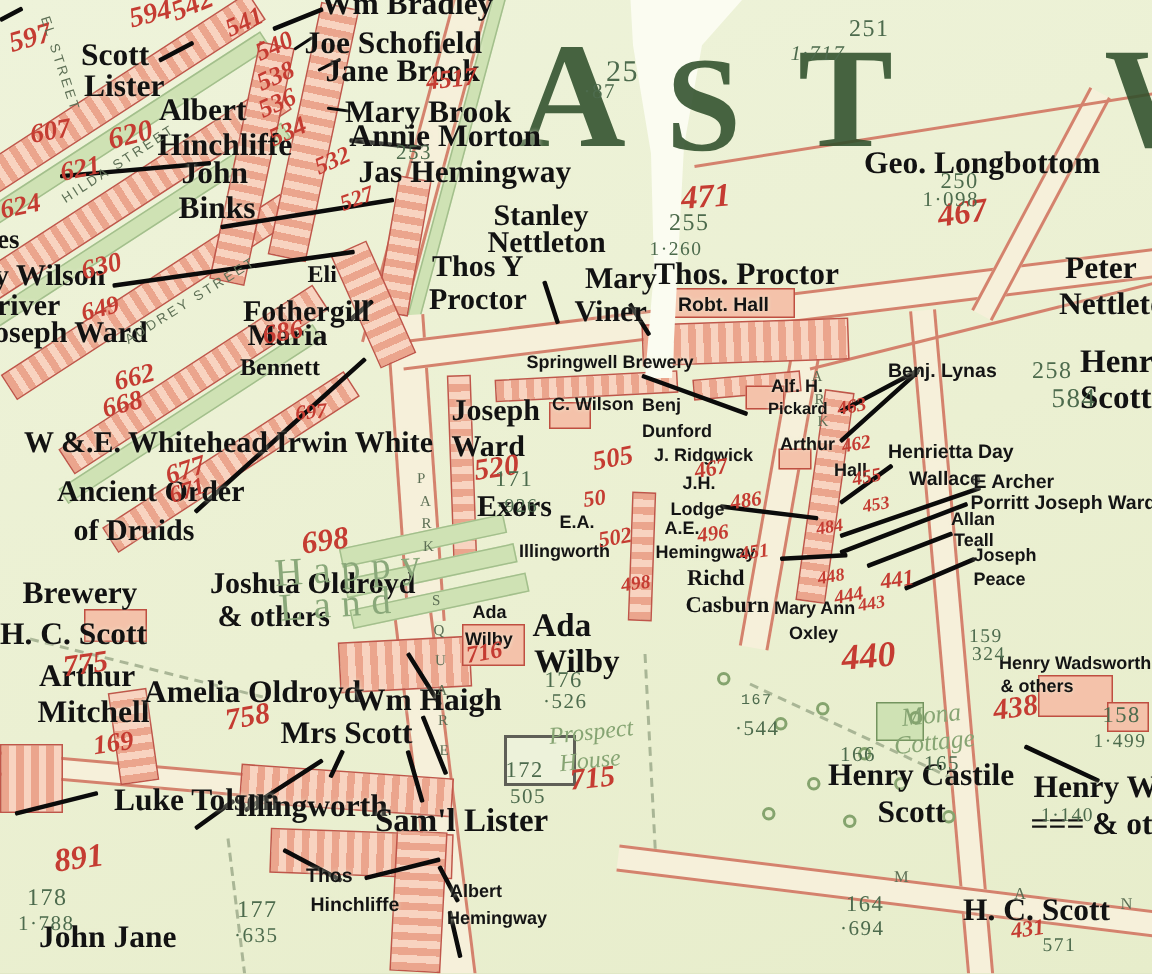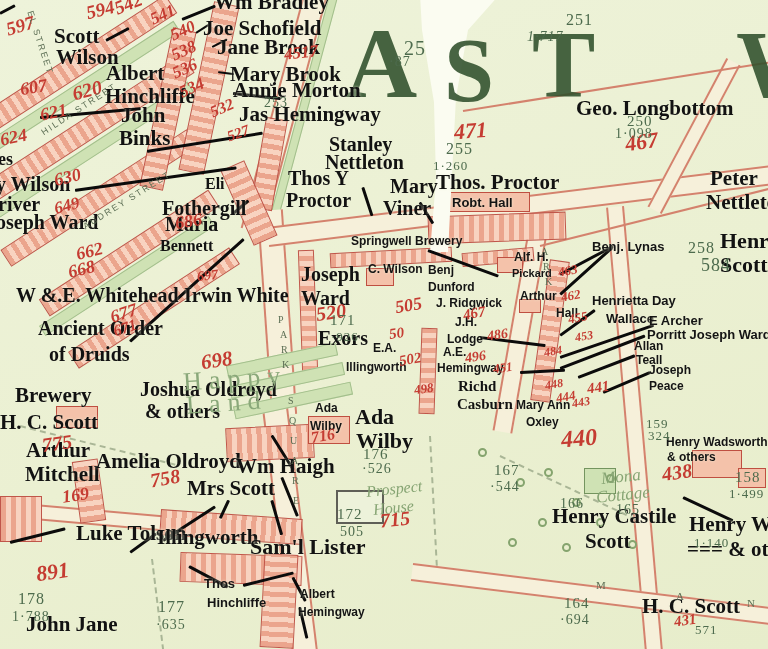--- a/index.html
+++ b/index.html
@@ -159,21 +159,21 @@
       <div class="leader" style="left: 243px; top: 584px; width: 52px; height: 2.5px; transform: rotate(-14deg);"></div>
       <div class="leader" style="left: 293px; top: 576px; width: 27px; height: 2.5px; transform: rotate(62deg);"></div>
       <div class="leader" style="left: 300px; top: 606px; width: 32px; height: 2.5px; transform: rotate(77deg);"></div>
       <div class="leader" style="left: 272px; top: 499px; width: 36px; height: 2.5px; transform: rotate(74deg);"></div>
     </div>
   <div id="layer-text">
       <div class="lbl" style="left: 214px; top: -8px; font-size: 21px;">Wm Bradley</div>
       <div class="lbl" style="left: 203px; top: 18px; font-size: 21px;">Joe Schofield</div>
       <div class="lbl" style="left: 217px; top: 37px; font-size: 21px;">Jane Brook</div>
       <div class="lbl" style="left: 54px; top: 26px; font-size: 21px;">Scott</div>
-      <div class="lbl" style="left: 56px; top: 47px; font-size: 21px;">Wilson</div>
+      <div class="lbl" style="left: 56px; top: 47px; font-size: 21px;">Lister</div>
       <div class="lbl" style="left: 106px; top: 63px; font-size: 21px;">Albert</div>
       <div class="lbl" style="left: 105px; top: 86px; font-size: 21px;">Hinchliffe</div>
       <div class="lbl" style="left: 230px; top: 64px; font-size: 21px;">Mary Brook</div>
       <div class="lbl" style="left: 233px; top: 80px; font-size: 21px;">Annie Morton</div>
       <div class="lbl" style="left: 121px; top: 105px; font-size: 21px;">John</div>
       <div class="lbl" style="left: 119px; top: 128px; font-size: 21px;">Binks</div>
       <div class="lbl" style="left: 239px; top: 104px; font-size: 21px;">Jas Hemingway</div>
       <div class="lbl" style="left: 576px; top: 98px; font-size: 21px;">Geo. Longbottom</div>
       <div class="lbl" style="left: 329px; top: 134px; font-size: 20px;">Stanley</div>
       <div class="lbl" style="left: 325px; top: 152px; font-size: 20px;">Nettleton</div>
@@ -321,21 +321,21 @@
       <div class="gnum" style="left: 627px; top: 114px; font-size: 15px;">250</div>
       <div class="gnum" style="left: 615px; top: 127px; font-size: 14px;">1·098</div>
       <div class="gnum" style="left: 688px; top: 240px; font-size: 16px;">258</div>
       <div class="gnum" style="left: 701px; top: 256px; font-size: 18px;">584</div>
       <div class="gnum" style="left: 330px; top: 313px; font-size: 15px;">171</div>
       <div class="gnum" style="left: 331px; top: 330px; font-size: 13px;">·926</div>
       <div class="gnum" style="left: 363px; top: 447px; font-size: 15px;">176</div>
       <div class="gnum" style="left: 362px; top: 462px; font-size: 14px;">·526</div>
       <div class="gnum" style="left: 337px; top: 507px; font-size: 15px;">172</div>
       <div class="gnum" style="left: 340px; top: 525px; font-size: 14px;">505</div>
-      <div class="gnum" style="left: 494px; top: 463px; font-size: 15px;">167</div>
+      <div class="gnum" style="left: 494px; top: 463px; font-size: 10px; font-family: Liberation Mono, monospace;">167</div>
       <div class="gnum" style="left: 490px; top: 480px; font-size: 14px;">·544</div>
       <div class="gnum" style="left: 560px; top: 497px; font-size: 14px;">166</div>
       <div class="gnum" style="left: 616px; top: 503px; font-size: 14px;">165</div>
       <div class="gnum" style="left: 564px; top: 596px; font-size: 15px;">164</div>
       <div class="gnum" style="left: 560px; top: 613px; font-size: 14px;">·694</div>
       <div class="gnum" style="left: 646px; top: 417px; font-size: 13px;">159</div>
       <div class="gnum" style="left: 648px; top: 429px; font-size: 13px;">324</div>
       <div class="gnum" style="left: 735px; top: 470px; font-size: 15px;">158</div>
       <div class="gnum" style="left: 729px; top: 487px; font-size: 13px;">1·499</div>
       <div class="gnum" style="left: 694px; top: 536px; font-size: 13px;">1·140</div>

